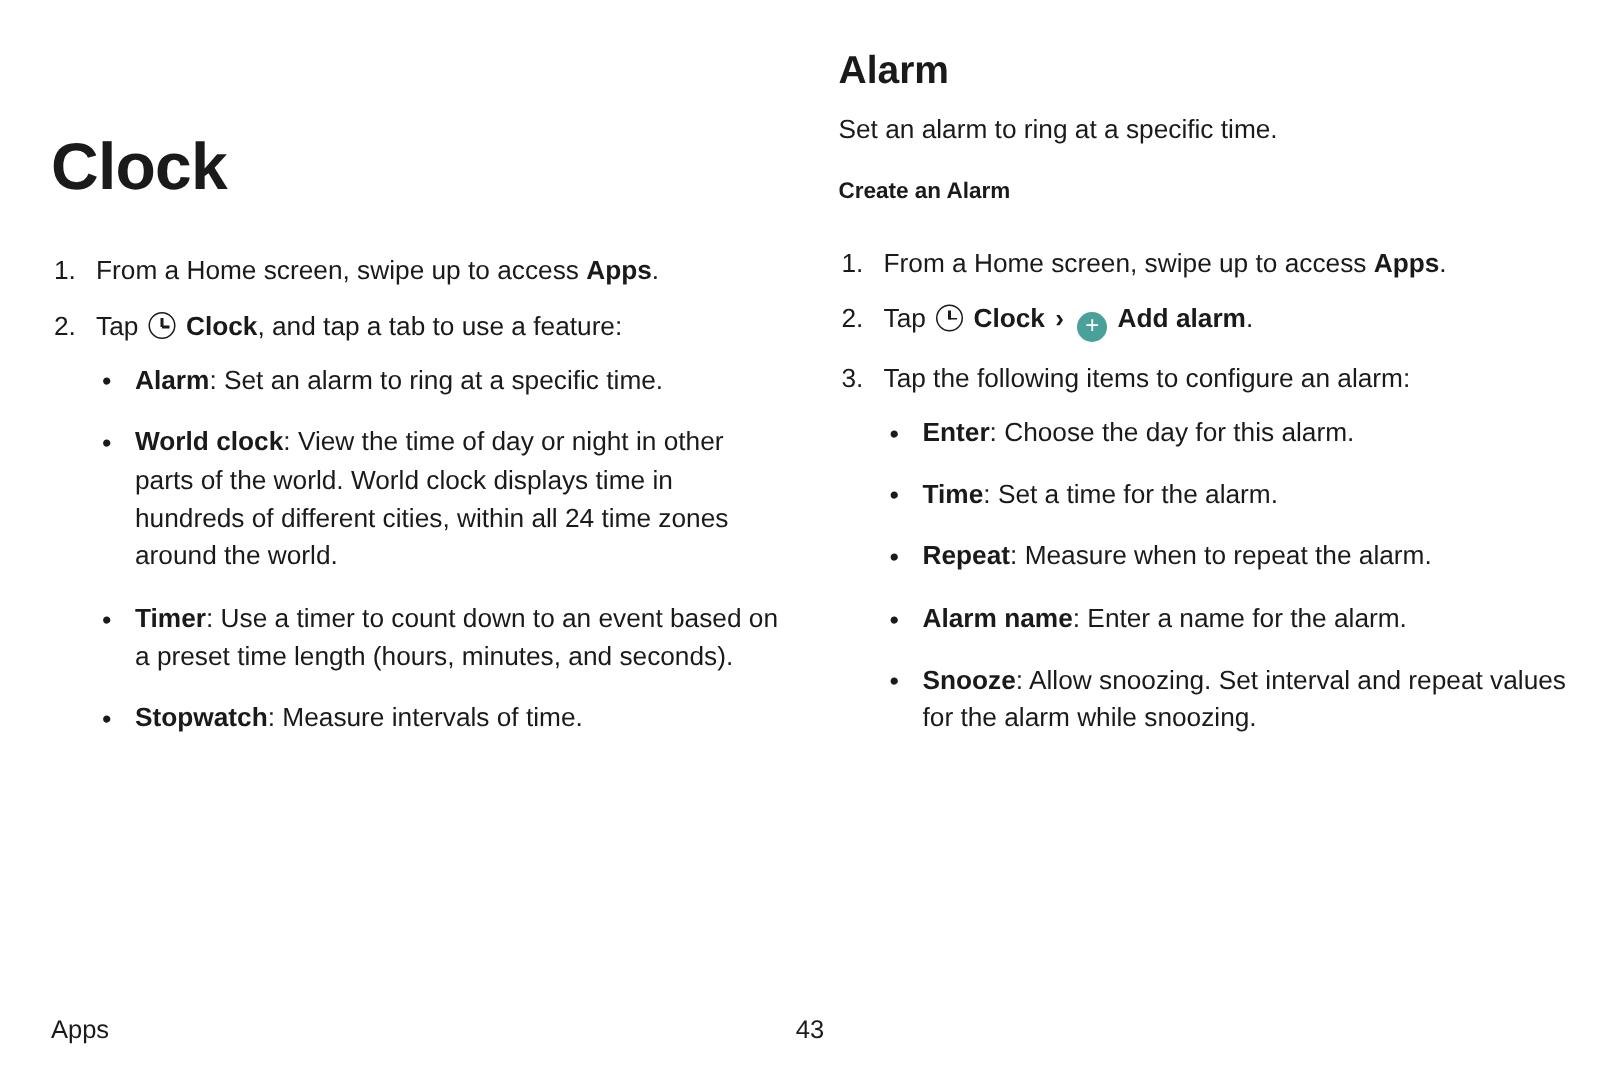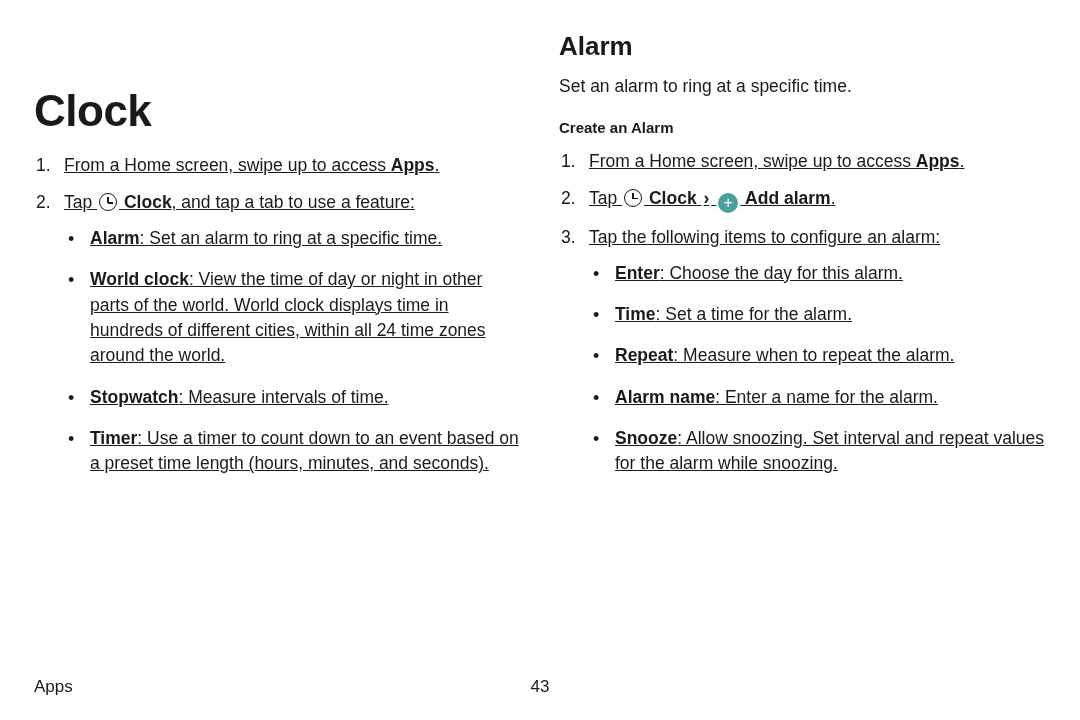--- a/index.html
+++ b/index.html
@@ -26,21 +26,21 @@
       font-weight: 900;
       margin-bottom: 8px;
     }
     h3.subsection {
       font-size: 15px;
       font-weight: 700;
       margin-top: 18px;
       margin-bottom: 1px;
     }
     p.body { margin-bottom: 12px; }
-    ol.steps { list-style: none; counter-reset: step; margin-top: 10px; text-decoration: underline; }
+    ol.steps { list-style: none; counter-reset: step; margin-top: 24px; }
     ol.steps > li {
       counter-increment: step;
       position: relative;
       padding-left: 30px;
       margin-bottom: 12px;
     }
     ol.steps > li::before {
       content: counter(step) ".";
       position: absolute;
       left: 2px;
@@ -119,22 +119,22 @@
     <ol class="steps">
       <li>
         <span>From a Home screen, swipe up to access </span><b>Apps</b><span>.</span>
       </li>
       <li>
         <span>Tap </span><span class="clock-icon"></span> <b>Clock</b><span>, and tap a tab to use a feature:</span>
 
         <ul class="bullets">
           <li><b>Alarm</b><span>: Set an alarm to ring at a specific time.</span></li>
           <li><b>World clock</b><span>: View the time of day or night in other parts of the world. World clock displays time in hundreds of different cities, within all 24 time zones around the world.</span></li>
+          <li><b>Timer</b><span>: Use a timer to count down to an event based on a preset time length (hours, minutes, and seconds).</span></li>
           <li><b>Stopwatch</b><span>: Measure intervals of time.</span></li>
-          <li><b>Timer</b><span>: Use a timer to count down to an event based on a preset time length (hours, minutes, and seconds).</span></li>
         </ul>
       </li>
     </ol>
   </div>
 
   <div class="col">
     <h2 class="section">Alarm</h2>
     <p class="body">Set an alarm to ring at a specific time.</p>
 
     <h3 class="subsection">Create an Alarm</h3>

